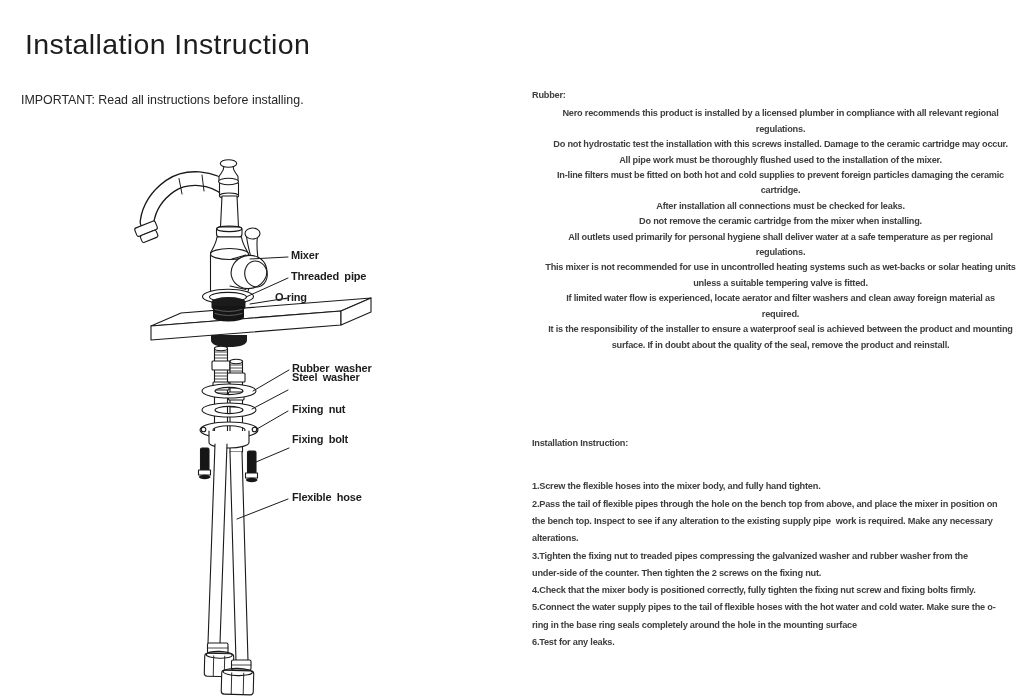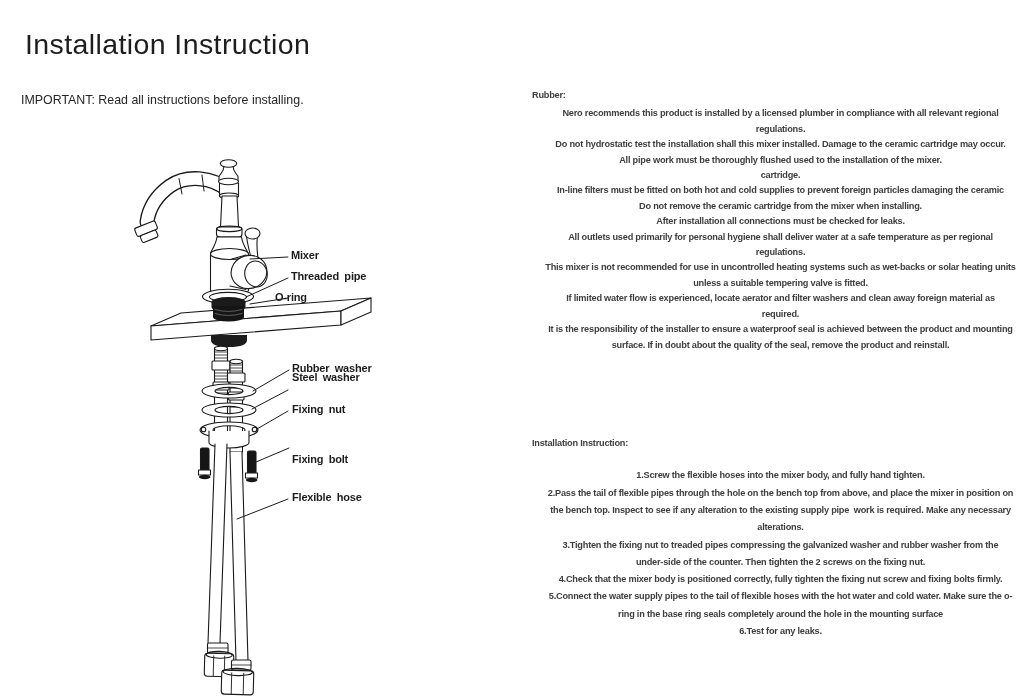--- a/index.html
+++ b/index.html
@@ -17,33 +17,33 @@
     color:#262626; white-space:pre;
   }
   .right-col {
     left:532px; top:88px; width:497px;
     color:#3e3e3e; font-weight:bold; font-size:9.2px; letter-spacing:-0.22px;
   }
   .sec-heading { line-height:15.4px; white-space:pre; }
   .general-lines { margin-top:3px;text-align:center; }
   .general-lines .tline { line-height:15.4px; white-space:pre; }
   .inst-heading { margin-top:83px; }
-  .inst-lines { margin-top:16px;text-align:center; }
+  .inst-lines { margin-top:27px; }
   .inst-lines .tline { line-height:17.3px; white-space:pre; }
   .dlabel {
     position:absolute; font-size:11px; font-weight:bold; color:#1c1c1c;
     white-space:pre; word-spacing:2.6px; letter-spacing:-0.2px;
   }
   .lbl-mixer        { left:291px; top:249px; }
   .lbl-threaded     { left:291px; top:270px; }
   .lbl-oring        { left:275px; top:291px; }
   .lbl-rubberwasher { left:292px; top:362px; }
   .lbl-steelwasher  { left:292px; top:371px;text-align:right; }
   .lbl-fixingnut    { left:292px; top:403px; }
-  .lbl-fixingbolt   { left:292px; top:453px;text-align:right; }
+  .lbl-fixingbolt   { left:292px; top:433px;text-align:right; }
   .lbl-flexhose     { left:292px; top:491px; }
   svg.diagram { position:absolute; left:0; top:0; }
 </style>
 </head>
 <body>
 
 <svg class="diagram" width="1029" height="700" viewBox="0 0 1029 700" fill="none" stroke-linejoin="round" stroke-linecap="round">
 
   <g stroke="#1a1a1a" stroke-width="1.1">
 
@@ -188,26 +188,26 @@
 <div class="dlabel lbl-steelwasher">Steel washer</div>
 <div class="dlabel lbl-fixingnut">Fixing nut</div>
 <div class="dlabel lbl-fixingbolt">Fixing bolt</div>
 <div class="dlabel lbl-flexhose">Flexible hose</div>
 
 <div class="abs right-col">
   <div class="sec-heading">Rubber:</div>
   <div class="general-lines">
       <div class="tline">Nero recommends this product is installed by a licensed plumber in compliance with all relevant regional</div>
       <div class="tline">regulations.</div>
-      <div class="tline">Do not hydrostatic test the installation shall this mixer installed. Damage to the ceramic cartridge may occur.</div>
+      <div class="tline">Do not hydrostatic test the installation with this screws installed. Damage to the ceramic cartridge may occur.</div>
       <div class="tline">All pipe work must be thoroughly flushed used to the installation of the mixer.</div>
+      <div class="tline">In-line filters must be fitted on both hot and cold supplies to prevent foreign particles damaging the ceramic</div>
       <div class="tline">cartridge.</div>
-      <div class="tline">In-line filters must be fitted on both hot and cold supplies to prevent foreign particles damaging the ceramic</div>
+      <div class="tline">After installation all connections must be checked for leaks.</div>
       <div class="tline">Do not remove the ceramic cartridge from the mixer when installing.</div>
-      <div class="tline">After installation all connections must be checked for leaks.</div>
       <div class="tline">All outlets used primarily for personal hygiene shall deliver water at a safe temperature as per regional</div>
       <div class="tline">regulations.</div>
       <div class="tline">This mixer is not recommended for use in uncontrolled heating systems such as wet-backs or solar heating units</div>
       <div class="tline">unless a suitable tempering valve is fitted.</div>
       <div class="tline">If limited water flow is experienced, locate aerator and filter washers and clean away foreign material as</div>
       <div class="tline">required.</div>
       <div class="tline">It is the responsibility of the installer to ensure a waterproof seal is achieved between the product and mounting</div>
       <div class="tline">surface. If in doubt about the quality of the seal, remove the product and reinstall.</div>
     </div>
   <div class="sec-heading inst-heading">Installation Instruction:</div>

